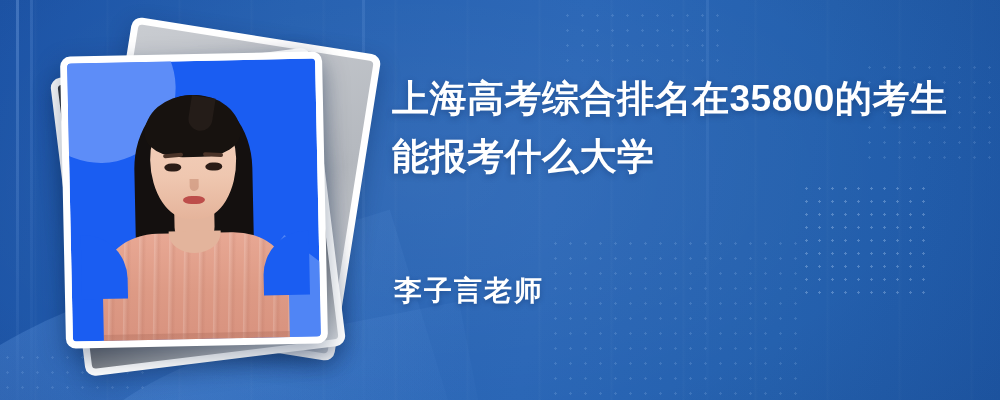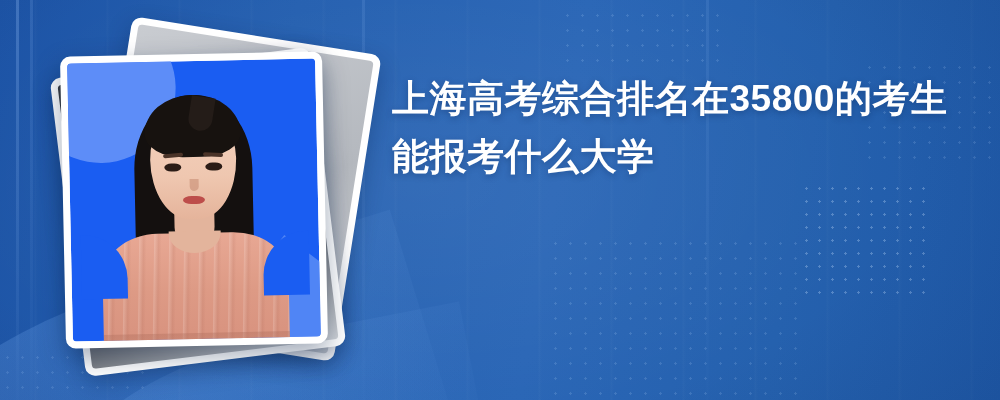--- a/index.html
+++ b/index.html
@@ -338,15 +338,16 @@
           </div>
         </div>
       </div>
     </div>
 
   </div>
 
   <div class="text-block">
     <div class="title">上海高考综合排名在35800的考生
 能报考什么大学</div>
+    <div class="author-name">李子言老师</div>
   </div>
 
 </div>
 
 </body></html>

